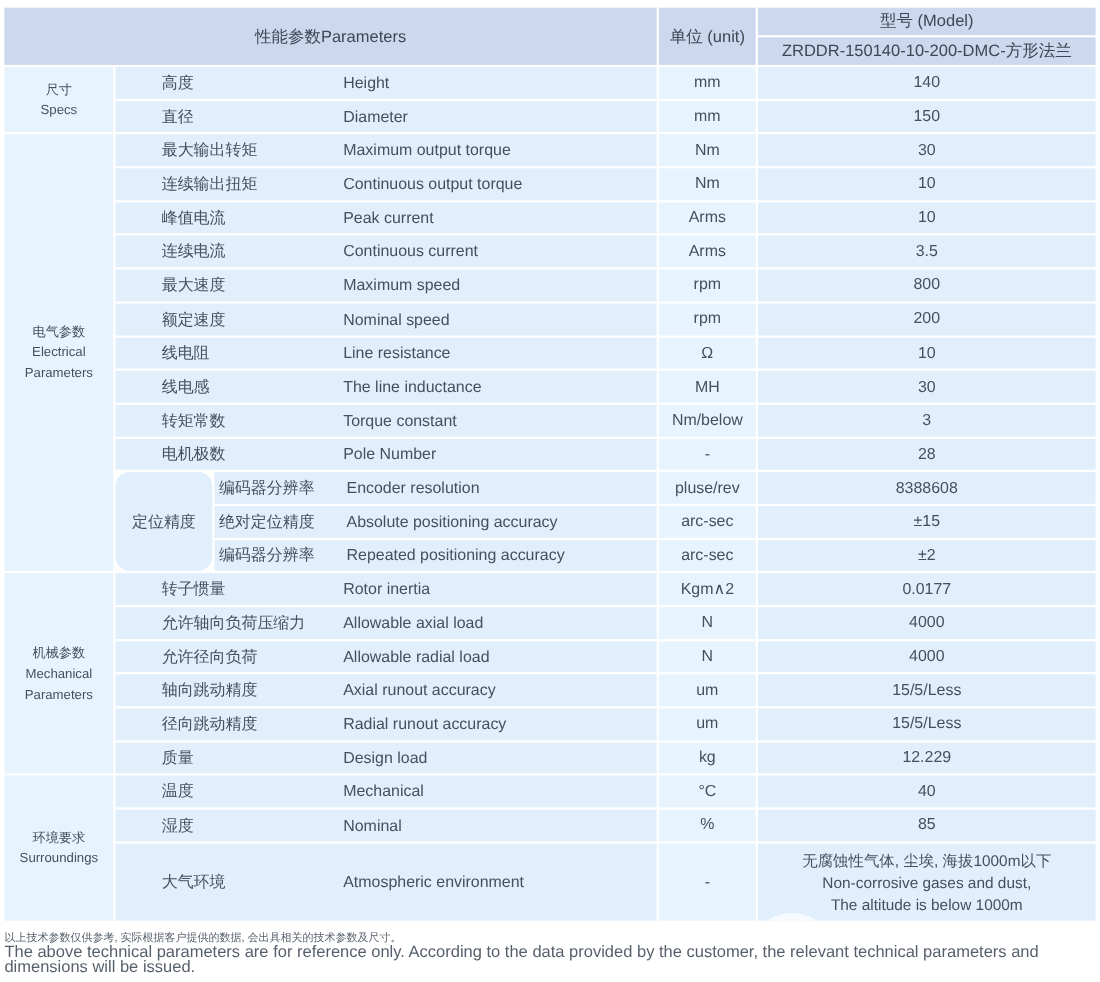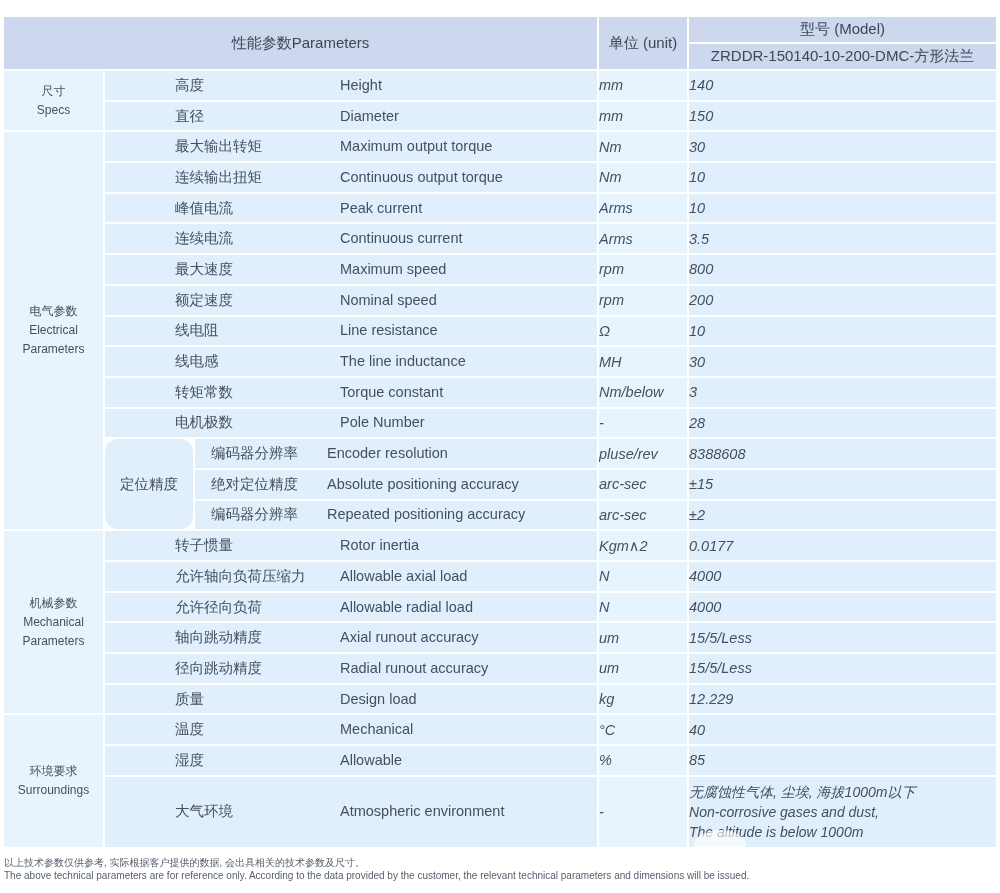--- a/index.html
+++ b/index.html
@@ -11,42 +11,42 @@
   }
   *{box-sizing:border-box;}
   html,body{margin:0;padding:0;}
   body{
     width:1000px;height:893px;background:#ffffff;position:relative;
     font-family:"Liberation Sans","DejaVu Sans",sans-serif;color:var(--text);
     overflow:hidden;
   }
   table{
     border-collapse:separate;border-spacing:2px;table-layout:fixed;
-    width:996px;margin:15px 0 0 2px;
+    width:996px;margin:5px 0 0 2px;
   }
   th,td{overflow:hidden;vertical-align:middle;padding:0;}
   thead th{
     background:var(--header-bg);font-weight:400;font-size:15px;color:#3d4855;
     height:25px;text-align:center;
   }
   tbody tr{height:28.7px;}
   tbody tr.tall{height:70px;}
   tbody td{background:var(--cell-bg);font-size:14.5px;}
   td.category-cell{background:var(--alt-bg);text-align:center;line-height:19px;font-size:12px;}
   td.group-cell{background:var(--cell-bg);text-align:center;border-radius:13px;}
-  td.label-cell{text-align:left;padding-left:70px;}
+  td.label-cell{text-align:left;padding-left:42px;}
   td.label-cell .cn{display:inline-block;width:165px;}
-  td.label-cell.sub{padding-left:16px;}
+  td.label-cell.sub{padding-left:4px;}
   td.label-cell.sub .cn{width:116px;}
-  td.unit-cell{background:var(--alt-bg);font-style:italic;}
-  td.value-cell{font-style:italic;}
+  td.unit-cell{background:var(--alt-bg);text-align:center;}
+  td.value-cell{text-align:center;}
   td.value-cell div{line-height:20px;font-size:14px;}
   .footer{margin:7px 16px 0 4px;color:var(--footer-text);}
   .footer .cn{font-size:10px;line-height:13px;}
-  .footer .en{font-size:10px;line-height:14px;}
+  .footer .en{font-size:15px;line-height:14px;}
   .blob{
     position:absolute;left:694px;top:830px;width:52px;height:30px;
     background:#ffffff;opacity:.65;border-radius:50%;pointer-events:none;
   }
 </style>
 </head>
 <body>
 
 <table>
   <colgroup>
@@ -189,21 +189,21 @@
       <tr>
         <td class="category-cell" rowspan="3">
           <div>环境要求</div>
           <div>Surroundings</div>
         </td>
         <td class="label-cell" colspan="3"><span class="cn">温度</span><span class="en">Mechanical</span></td>
         <td class="unit-cell">°C</td>
         <td class="value-cell">40</td>
       </tr>
       <tr>
-        <td class="label-cell" colspan="3"><span class="cn">湿度</span><span class="en">Allowable</span></td>
+        <td class="label-cell" colspan="3"><span class="cn">湿度</span><span class="en">Nominal</span></td>
         <td class="unit-cell">%</td>
         <td class="value-cell">85</td>
       </tr>
       <tr class="tall">
         <td class="label-cell" colspan="3"><span class="cn">大气环境</span><span class="en">Atmospheric environment</span></td>
         <td class="unit-cell">-</td>
         <td class="value-cell">
           <div>无腐蚀性气体, 尘埃, 海拔1000m以下</div>
           <div>Non-corrosive gases and dust,</div>
           <div>The altitude is below 1000m</div>

